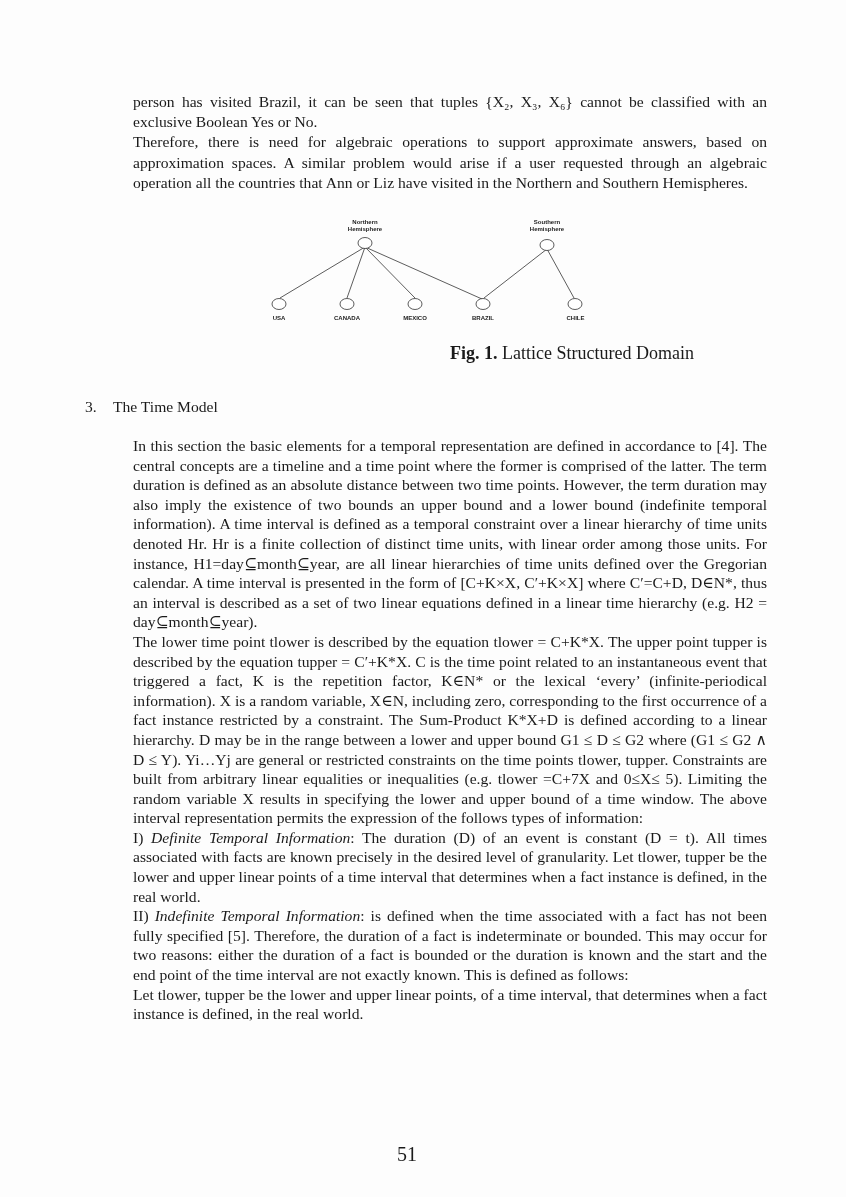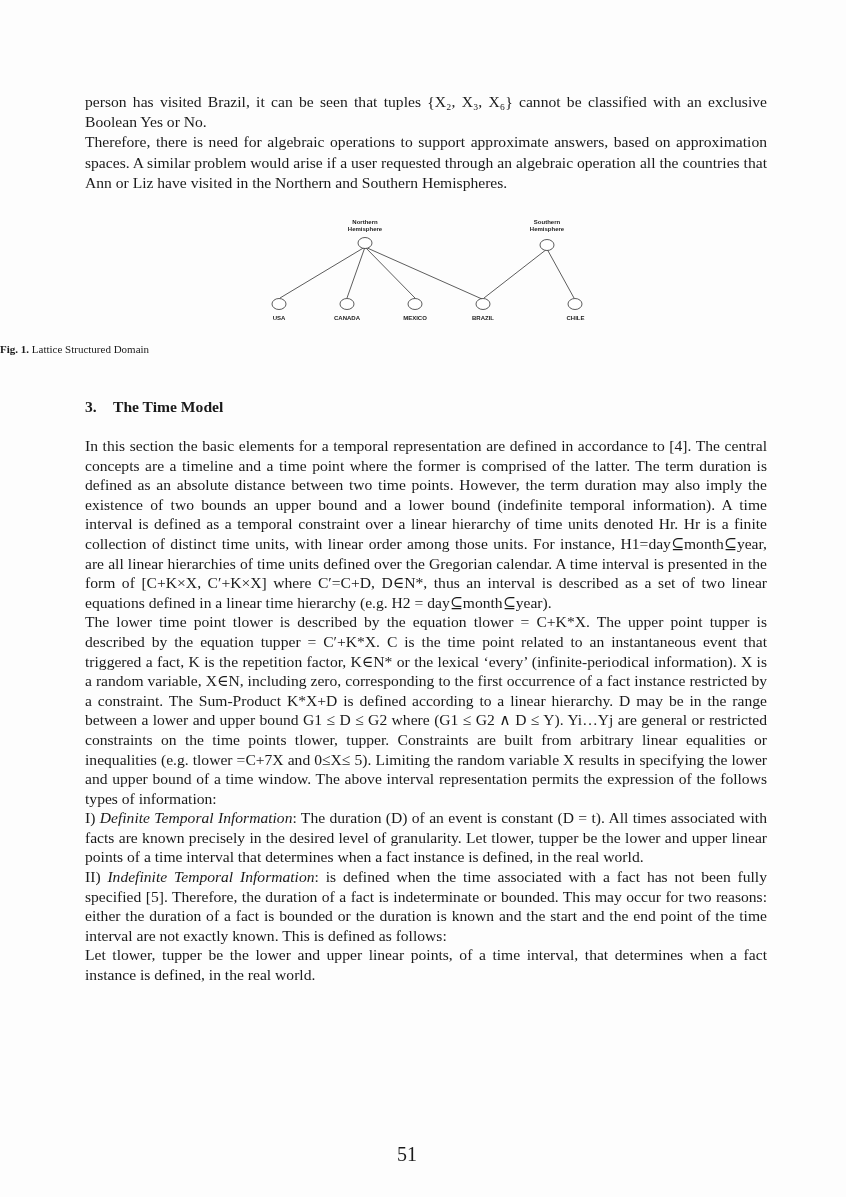--- a/index.html
+++ b/index.html
@@ -6,26 +6,26 @@
   body { width: 846px; height: 1197px; position: relative; overflow: hidden;
          font-family: "Liberation Serif", "DejaVu Serif", serif; color: #1a1a1a; }
   .page { position: absolute; left: 0; top: 0; width: 846px; height: 1197px; background: #fdfdfd; }
   .text { position: absolute; left: 85px; width: 682px; font-size: 15.6px; line-height: 20.2px;
           text-align: justify; }
   .p { margin: 0; text-indent: 0; }
   i, .it { }
   .figure { position: absolute; left: 265px; top: 215px; width: 330px; height: 110px; }
   .node-label { position: absolute; font-family: "Liberation Sans", "DejaVu Sans", sans-serif;
                 font-size: 6px; text-align: center; line-height: 7px; color: #222; font-weight: bold; }
-  .caption { position: absolute; left: 0; width: 694px; top: 343px; text-align: left; font-size: 11px; }
+  .caption { position: absolute; left: 0; width: 694px; top: 343px; text-align: right; font-size: 18px; }
   .caption b { font-weight: bold; }
-  .heading { position: absolute; left: 85px; top: 398px; font-size: 15.6px; font-weight: bold; }
+  .heading { position: absolute; left: 85px; top: 398px; font-size: 15.6px; font-weight: normal; }
   .heading .num { display: inline-block; width: 28px; }
   .pagenum { position: absolute; left: 0; width: 814px; top: 1143px; text-align: center; font-size: 20px; }
-  .last { text-align-last: left; }
+  .last { text-align-last: left; margin-left: 48px; }
 </style>
 </head>
 <body>
 
 <div class="page">
 
   <div class="text" style="top:92px;">
     <p class="p last">person has visited Brazil, it can be seen that tuples {X₂, X₃, X₆} cannot be classified with an exclusive Boolean Yes or No.</p>
     <p class="p last" style="text-indent:0;">Therefore, there is need for algebraic operations to support approximate answers, based on approximation spaces. A similar problem would arise if a user requested through an algebraic operation all the countries that Ann or Liz have visited in the Northern and Southern Hemispheres.</p>
   </div>

